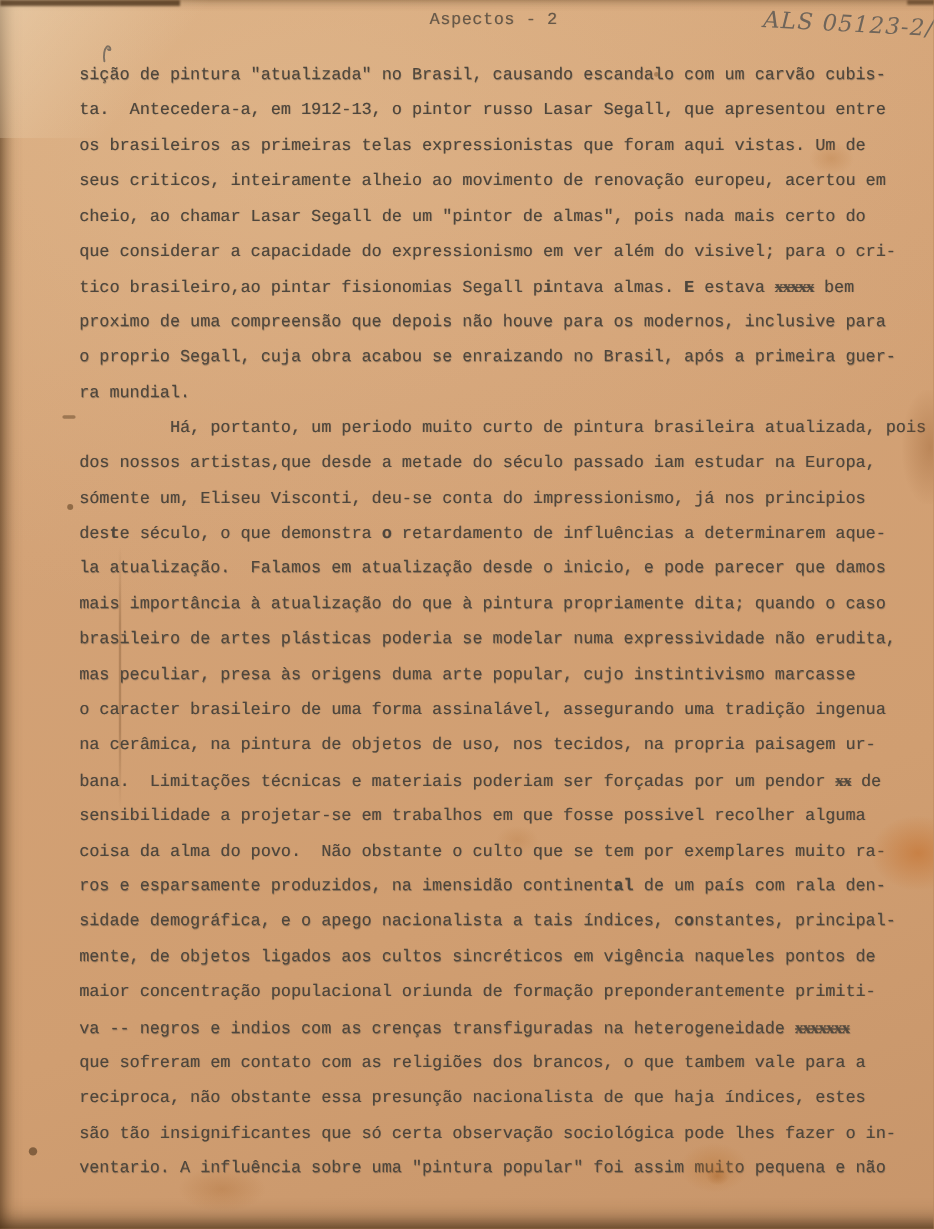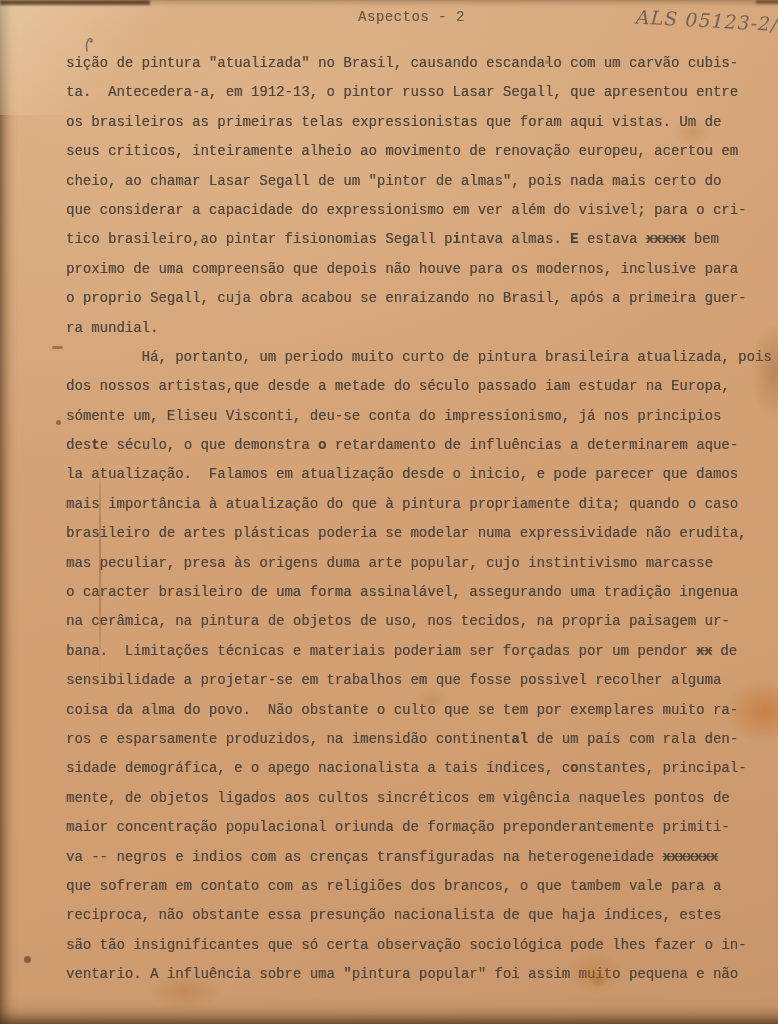--- a/index.html
+++ b/index.html
@@ -61,20 +61,21 @@
     white-space: pre;
     color: var(--ink);
     text-shadow: .4px .3px .6px rgba(78,70,60,.55);
   }
   .line { height: 29.4px; }
   .struck {
     font-weight: bold;
     text-decoration: line-through;
     letter-spacing: -.5px;
     opacity: .95;
+    font-family: Liberation Serif, serif;
   }
   .overtype { font-weight: bold; }
   .stain { position: absolute; pointer-events: none; }
   .s1 { left: 726px; top: 680px; width: 52px; height: 62px;
         background: radial-gradient(ellipse at 75% 50%, rgba(195,106,35,.55), rgba(195,106,35,0) 72%); }
   .s2 { left: 566px; top: 952px; width: 58px; height: 42px;
         background: radial-gradient(ellipse, rgba(186,115,48,.40), rgba(186,115,48,0) 70%); }
   .s3 { left: 148px; top: 972px; width: 74px; height: 38px;
         background: radial-gradient(ellipse, rgba(172,108,52,.35), rgba(172,108,52,0) 70%); }
   .s4 { left: 674px; top: 118px; width: 38px; height: 28px;

